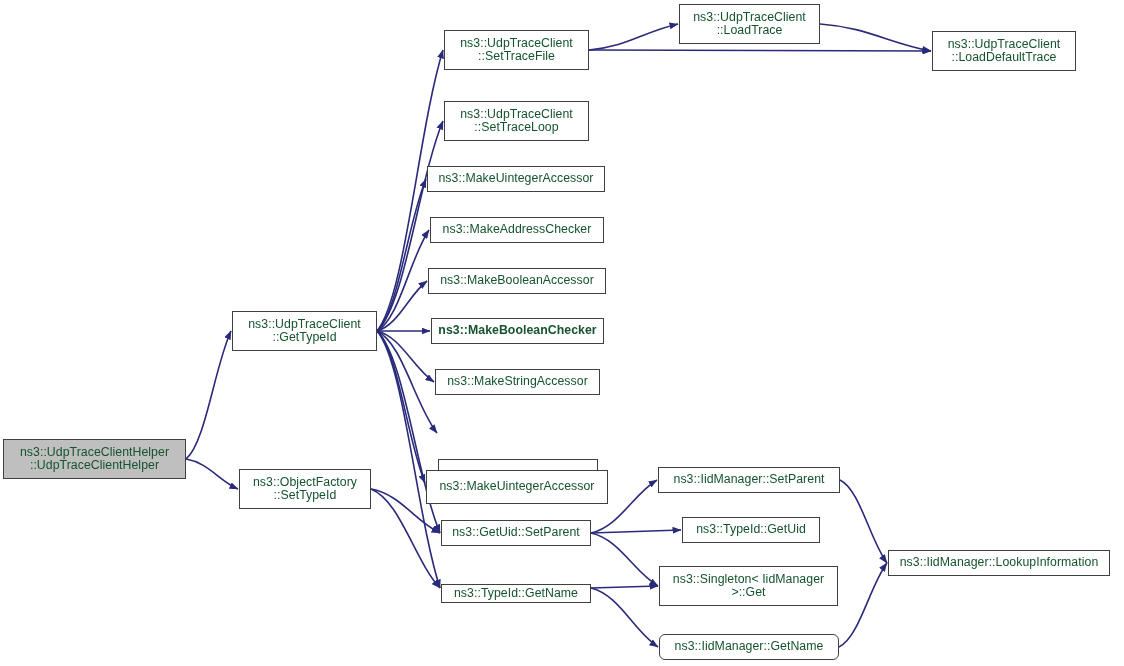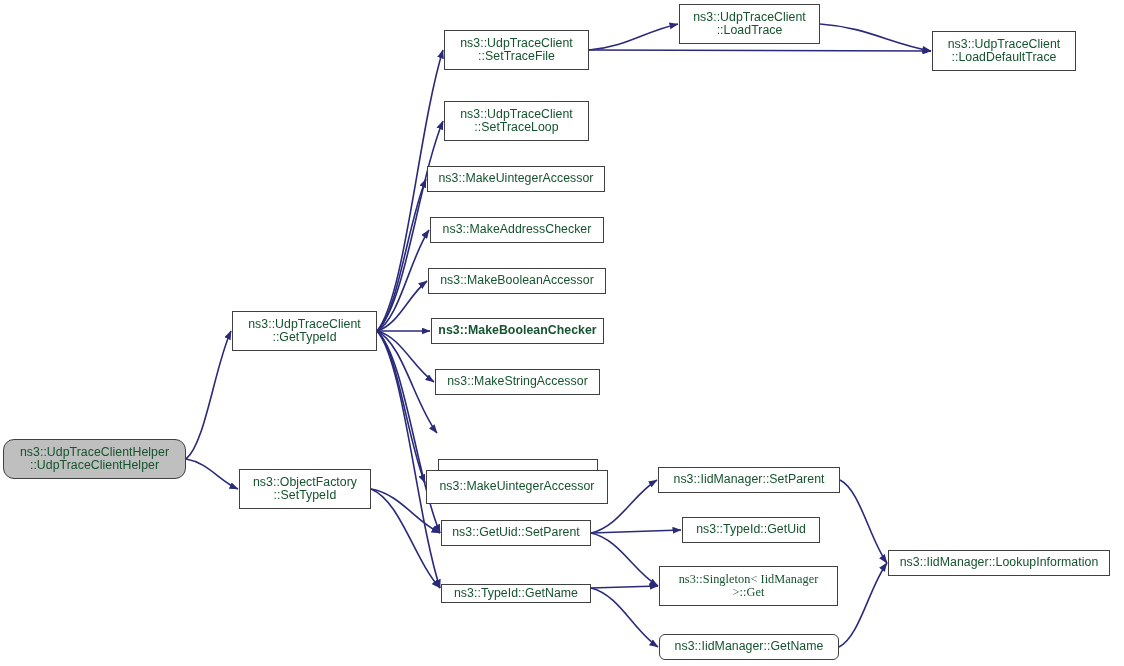--- a/index.html
+++ b/index.html
@@ -75,21 +75,21 @@
         <path d="M591,533 C619.14,526.64 632.54,494.84000000000003 657,480" marker-end="url(#arrow)"></path>
         <path d="M591,533 L681,530" marker-end="url(#arrow)"></path>
         <path d="M591,533 C619.56,539.36 633.16,571.16 658,586" marker-end="url(#arrow)"></path>
         <path d="M591,588 L658,586" marker-end="url(#arrow)"></path>
         <path d="M591,588 C619.56,595.08 633.16,630.48 658,647" marker-end="url(#arrow)"></path>
         <path d="M840,480 C860.16,489.96 869.76,539.76 887,563" marker-end="url(#arrow)"></path>
         <path d="M839,647 C859.58,636.92 869.38,586.52 887,563" marker-end="url(#arrow)"></path>
       </g>
   </svg>
   <div id="node-layer">
-      <div class="node highlight" style="left: 3px; top: 439px; width: 183px; height: 40px; border-radius: 11px;">ns3::UdpTraceClientHelper
+      <div class="node highlight" style="left: 3px; top: 439px; width: 183px; height: 40px;">ns3::UdpTraceClientHelper
 ::UdpTraceClientHelper</div>
       <div class="node" style="left: 232px; top: 311px; width: 145px; height: 40px;">ns3::UdpTraceClient
 ::GetTypeId</div>
       <div class="node" style="left: 239px; top: 469px; width: 132px; height: 40px;">ns3::ObjectFactory
 ::SetTypeId</div>
       <div class="node" style="left: 444px; top: 30px; width: 145px; height: 40px;">ns3::UdpTraceClient
 ::SetTraceFile</div>
       <div class="node" style="left: 444px; top: 101px; width: 145px; height: 40px;">ns3::UdpTraceClient
 ::SetTraceLoop</div>
       <div class="node" style="left: 679px; top: 4px; width: 141px; height: 40px;">ns3::UdpTraceClient
@@ -100,18 +100,18 @@
       <div class="node" style="left: 430px; top: 217px; width: 174px; height: 26px;">ns3::MakeAddressChecker</div>
       <div class="node" style="left: 428px; top: 268px; width: 178px; height: 26px;">ns3::MakeBooleanAccessor</div>
       <div class="node" style="left: 431px; top: 318px; width: 173px; height: 26px; font-weight: bold;">ns3::MakeBooleanChecker</div>
       <div class="node" style="left: 435px; top: 369px; width: 165px; height: 26px;">ns3::MakeStringAccessor</div>
       <div class="node" style="left: 438px; top: 420px; width: 160px; height: 38px; margin-top: 39px;">ns3::MakeStringChecker</div>
       <div class="node" style="left: 426px; top: 470px; width: 182px; height: 34px;">ns3::MakeUintegerAccessor</div>
       <div class="node" style="left: 441px; top: 520px; width: 150px; height: 26px;">ns3::GetUid::SetParent</div>
       <div class="node" style="left: 441px; top: 584px; width: 150px; height: 19px;">ns3::TypeId::GetName</div>
       <div class="node" style="left: 658px; top: 467px; width: 182px; height: 26px;">ns3::IidManager::SetParent</div>
       <div class="node" style="left: 682px; top: 517px; width: 138px; height: 26px;">ns3::TypeId::GetUid</div>
-      <div class="node" style="left: 659px; top: 566px; width: 179px; height: 40px; font-family: Liberation Serif, serif;">ns3::Singleton&lt; IidManager
+      <div class="node" style="left: 659px; top: 566px; width: 179px; height: 40px;">ns3::Singleton&lt; IidManager
 &gt;::Get</div>
       <div class="node" style="left: 659px; top: 634px; width: 180px; height: 26px; border-radius: 6px;">ns3::IidManager::GetName</div>
       <div class="node" style="left: 888px; top: 550px; width: 222px; height: 26px;">ns3::IidManager::LookupInformation</div>
     </div>
 </div>
 
 </body></html>

